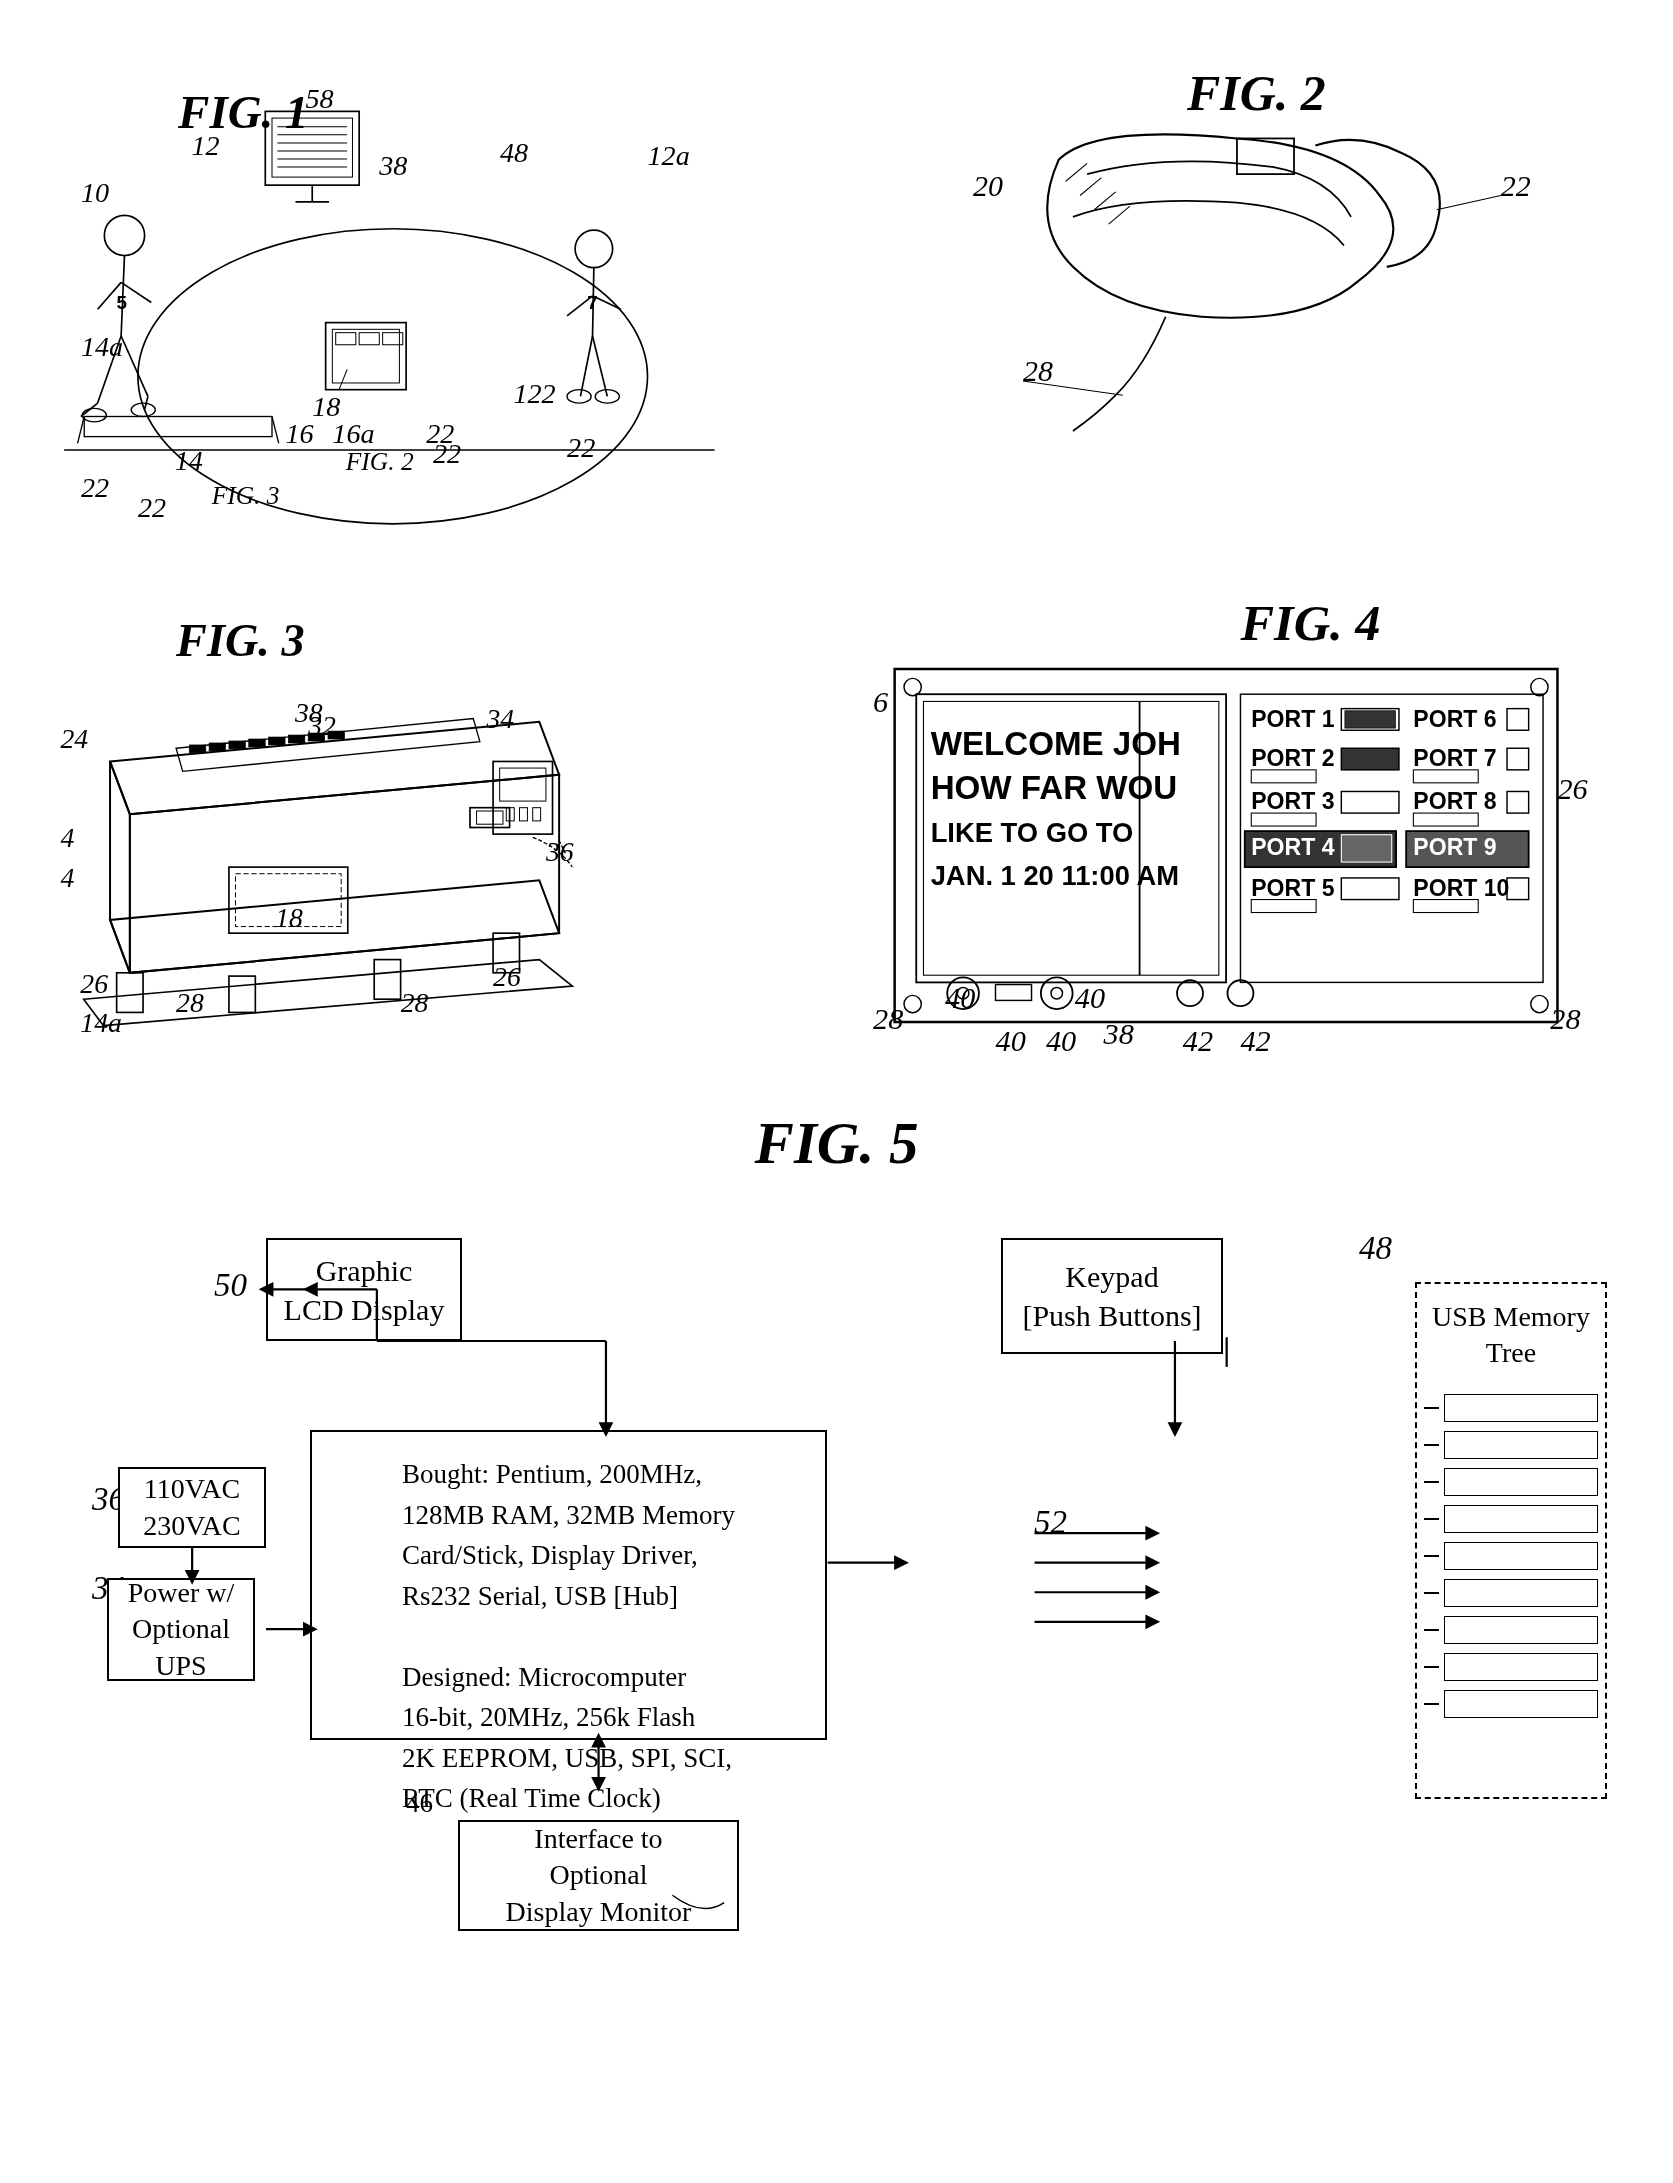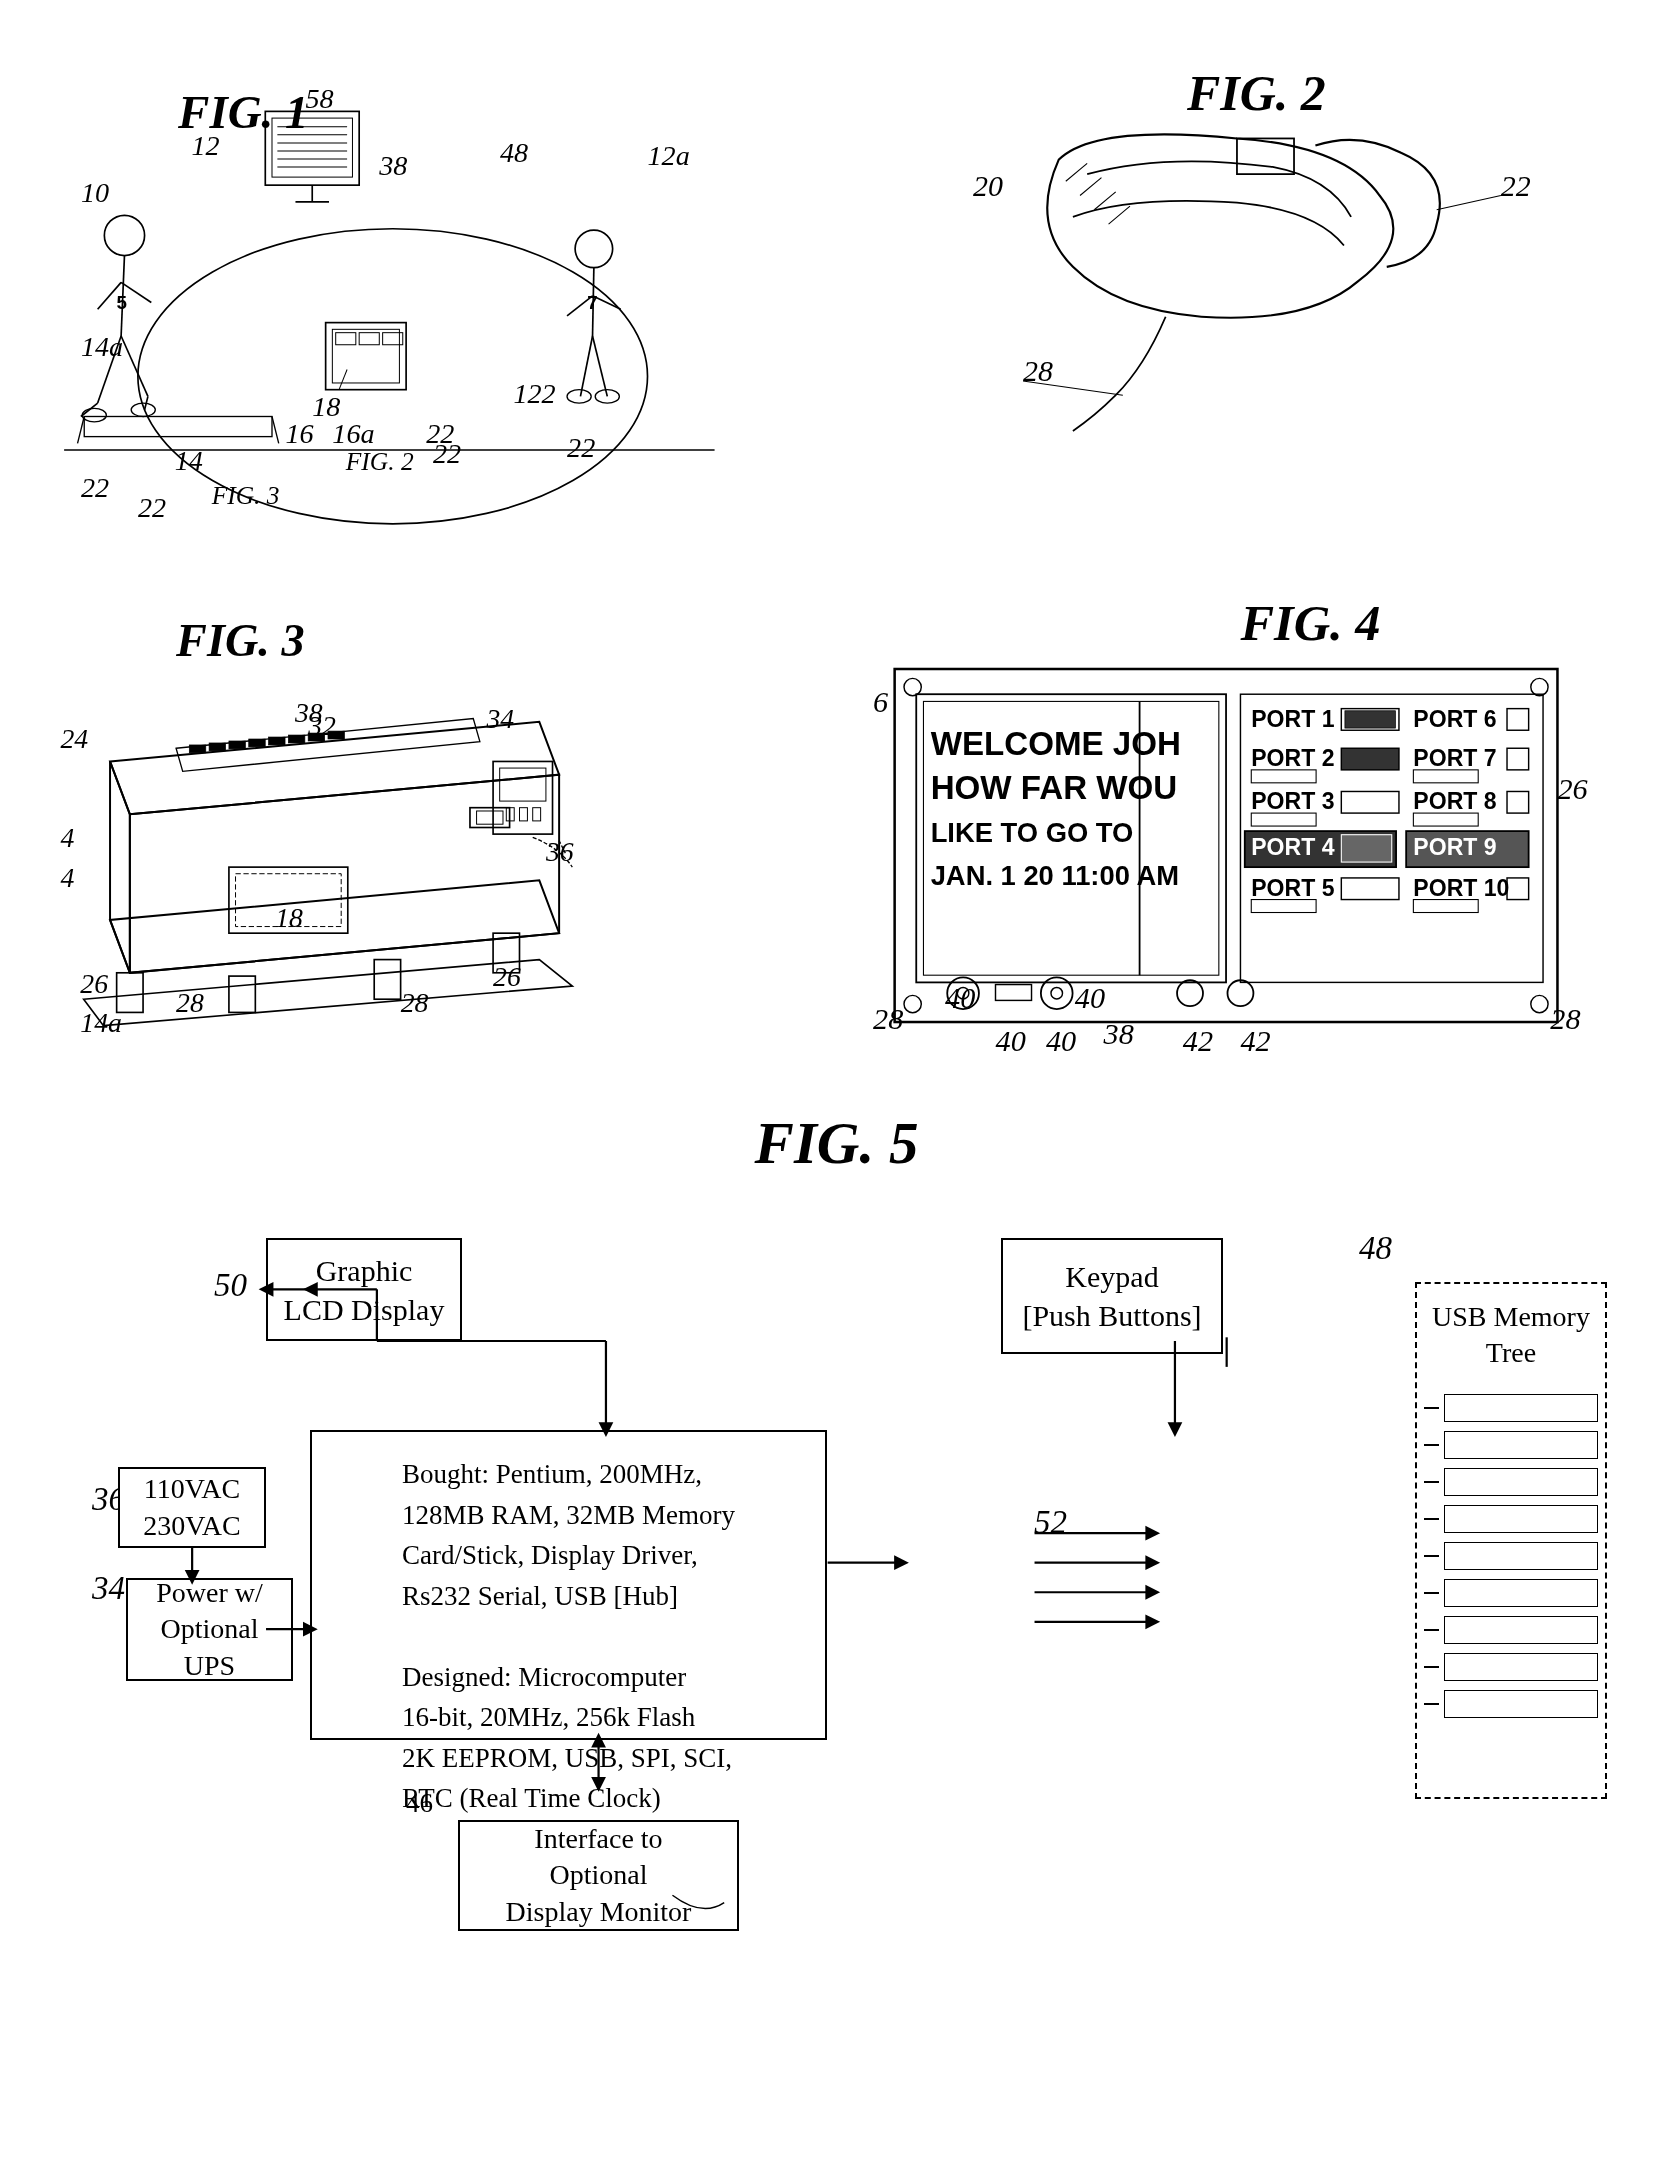--- a/index.html
+++ b/index.html
@@ -415,21 +415,21 @@
             <div style="flex:1; height:28px; border:1.5px solid #000;"></div>
           </div>
         </div>
       </div>
 
       <div class="block-box" style="left:74px; top:259px; width:148px; height:81px; font-size:28px;">
         <span style="white-space:pre-line;">110VAC
 230VAC</span>
       </div>
 
-      <div class="block-box" style="left:82px; top:370px; width:167px; height:103px; font-size:28px;">
+      <div class="block-box" style="left:63px; top:370px; width:148px; height:103px; font-size:28px;">
         <span style="white-space:pre-line;">Power w/
 Optional
 UPS</span>
       </div>
 
       <div class="block-box" style="left:266px; top:222px; width:517px; height:310px; font-size:27px; text-align:left; padding:22px; align-items:flex-start; line-height:1.5;">
         <span style="white-space:pre-line;">Bought:  Pentium, 200MHz,
 128MB RAM, 32MB Memory
 Card/Stick, Display Driver,
 Rs232 Serial, USB [Hub]

